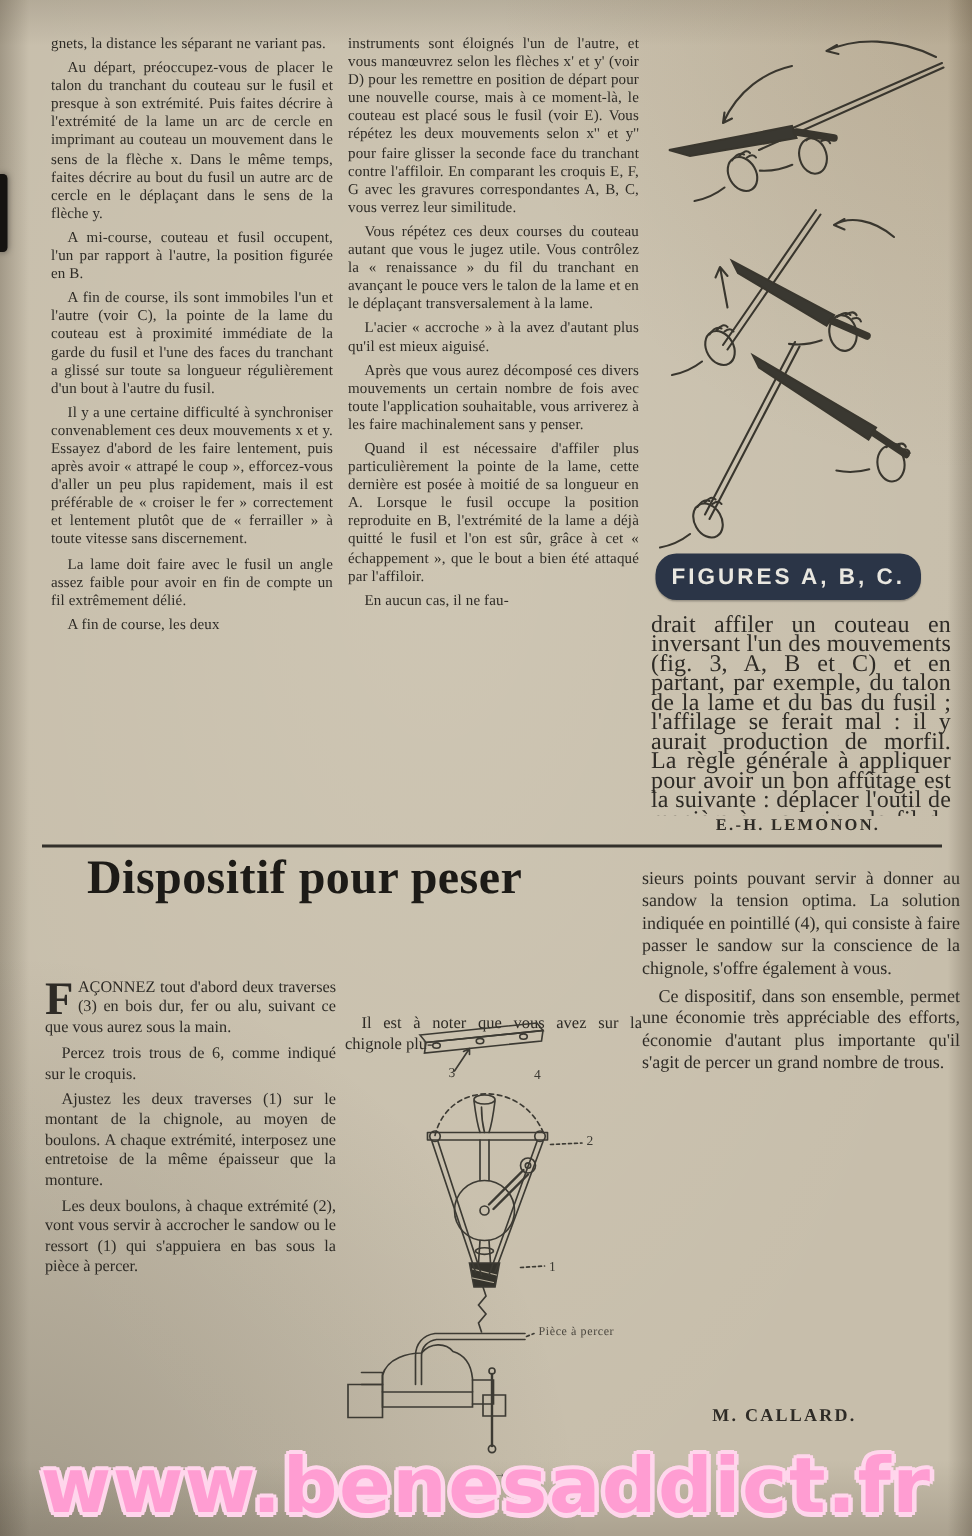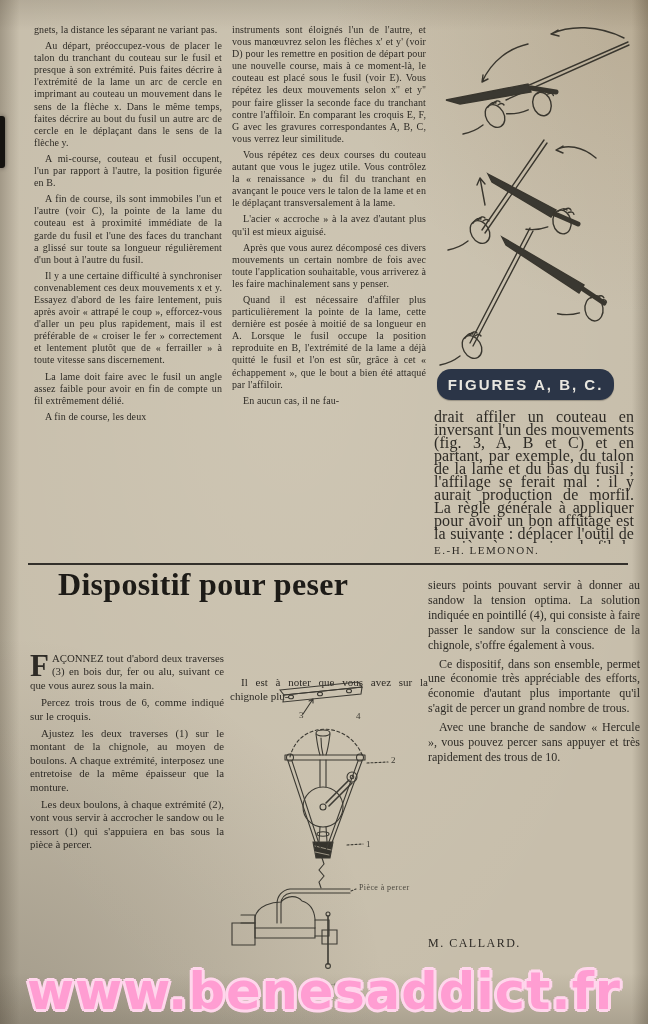--- a/index.html
+++ b/index.html
@@ -20,21 +20,21 @@
   .col p{margin:0 0 4px 0;text-indent:11px;}
   .col p.noindent{text-indent:0;}
   .topcol{font-size:10px;line-height:12.1px;letter-spacing:.1px;}
   .botleft{font-size:10.8px;line-height:13.4px;}
   .botmid{font-size:11px;line-height:13.5px;}
   .botright{font-size:12px;line-height:14.9px;}
   .rule{position:absolute;background:#33302b;height:2px;}
   .figbox{position:absolute;left:437px;top:369px;width:177px;height:31px;background:#2b3547;
     color:#e9e7e0;font-family:"Liberation Sans",sans-serif;font-weight:bold;font-size:15px;
     letter-spacing:2px;text-align:center;line-height:31px;box-shadow:0 1px 1px rgba(0,0,0,.25);border-radius:14px;}
-  .sig{position:absolute;font-weight:normal;letter-spacing:1.5px;color:#2e2b26;text-align:left;}
+  .sig{position:absolute;font-weight:bold;letter-spacing:1.5px;color:#2e2b26;text-align:center;}
   .title{position:absolute;left:58px;top:568px;width:380px;color:#1d1b17;font-weight:bold;
     font-size:32px;line-height:33px;letter-spacing:.3px;}
   .dropcap{float:left;font-size:31px;line-height:25px;font-weight:bold;margin:1px 3px 0 0;}
   .flabel{position:absolute;font-size:9px;color:#3c3a33;}
   .wlabel{position:absolute;font-size:8px;color:#4a463e;letter-spacing:.4px;white-space:nowrap;}
   .pagenum{position:absolute;left:300px;top:974px;width:40px;text-align:center;
     font-size:13px;font-weight:bold;color:#2c2a26;}
   .pagemark{position:absolute;left:328px;top:977px;font-size:10px;color:#55504a;}
   .watermark{position:absolute;left:-10px;top:962px;width:668px;text-align:center;
     font-family:"DejaVu Sans",sans-serif;font-weight:bold;font-size:51px;letter-spacing:1px;
@@ -203,21 +203,20 @@
 
   <span class="flabel" style="left:299px;top:710px;">3</span>
   <span class="flabel" style="left:356px;top:711px;">4</span>
   <span class="flabel" style="left:391px;top:755px;">2</span>
   <span class="flabel" style="left:366px;top:839px;">1</span>
   <span class="wlabel" style="left:359px;top:883px;">Pièce à percer</span>
 
   <div class="col botright" style="left:428px;top:578px;width:212px;height:352px;">
     <p class="noindent">sieurs points pouvant servir à donner au sandow la tension optima. La solution indiquée en pointillé (4), qui consiste à faire passer le sandow sur la conscience de la chignole, s'offre également à vous.</p>
     <p>Ce dispositif, dans son ensemble, permet une économie très appréciable des efforts, économie d'autant plus importante qu'il s'agit de percer un grand nombre de trous.</p>
-    <p>Avec une branche de sandow « Hercule », vous pouvez percer sans appuyer et très rapidement des trous de 10.</p>
   </div>
   <div class="sig" style="left:428px;top:936px;width:190px;font-size:12px;">M. CALLARD.</div>
 
   <div class="pagenum">2</div>
   <div class="pagemark">→</div>
   <div class="watermark">www.benesaddict.fr</div>
 
 </div>
 
 </body></html>

